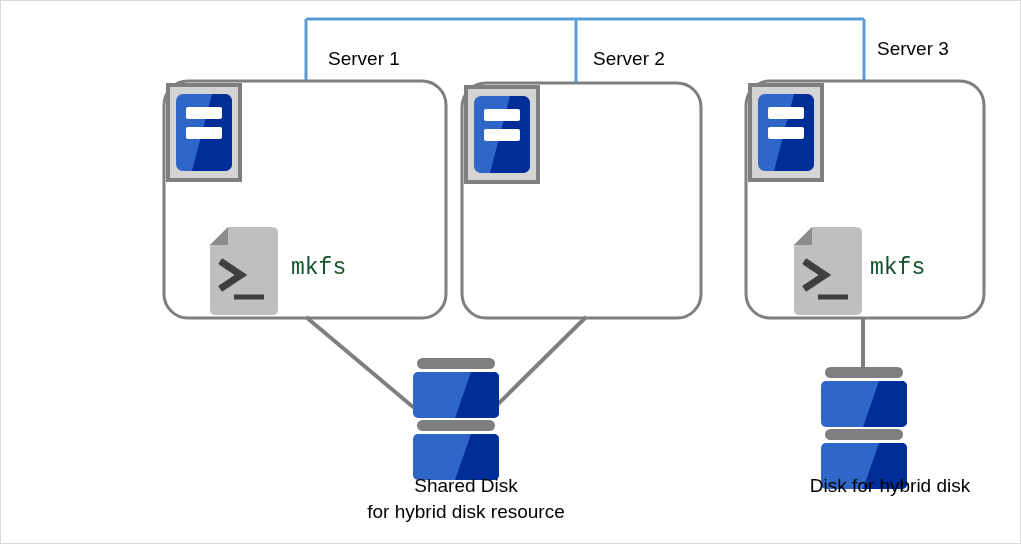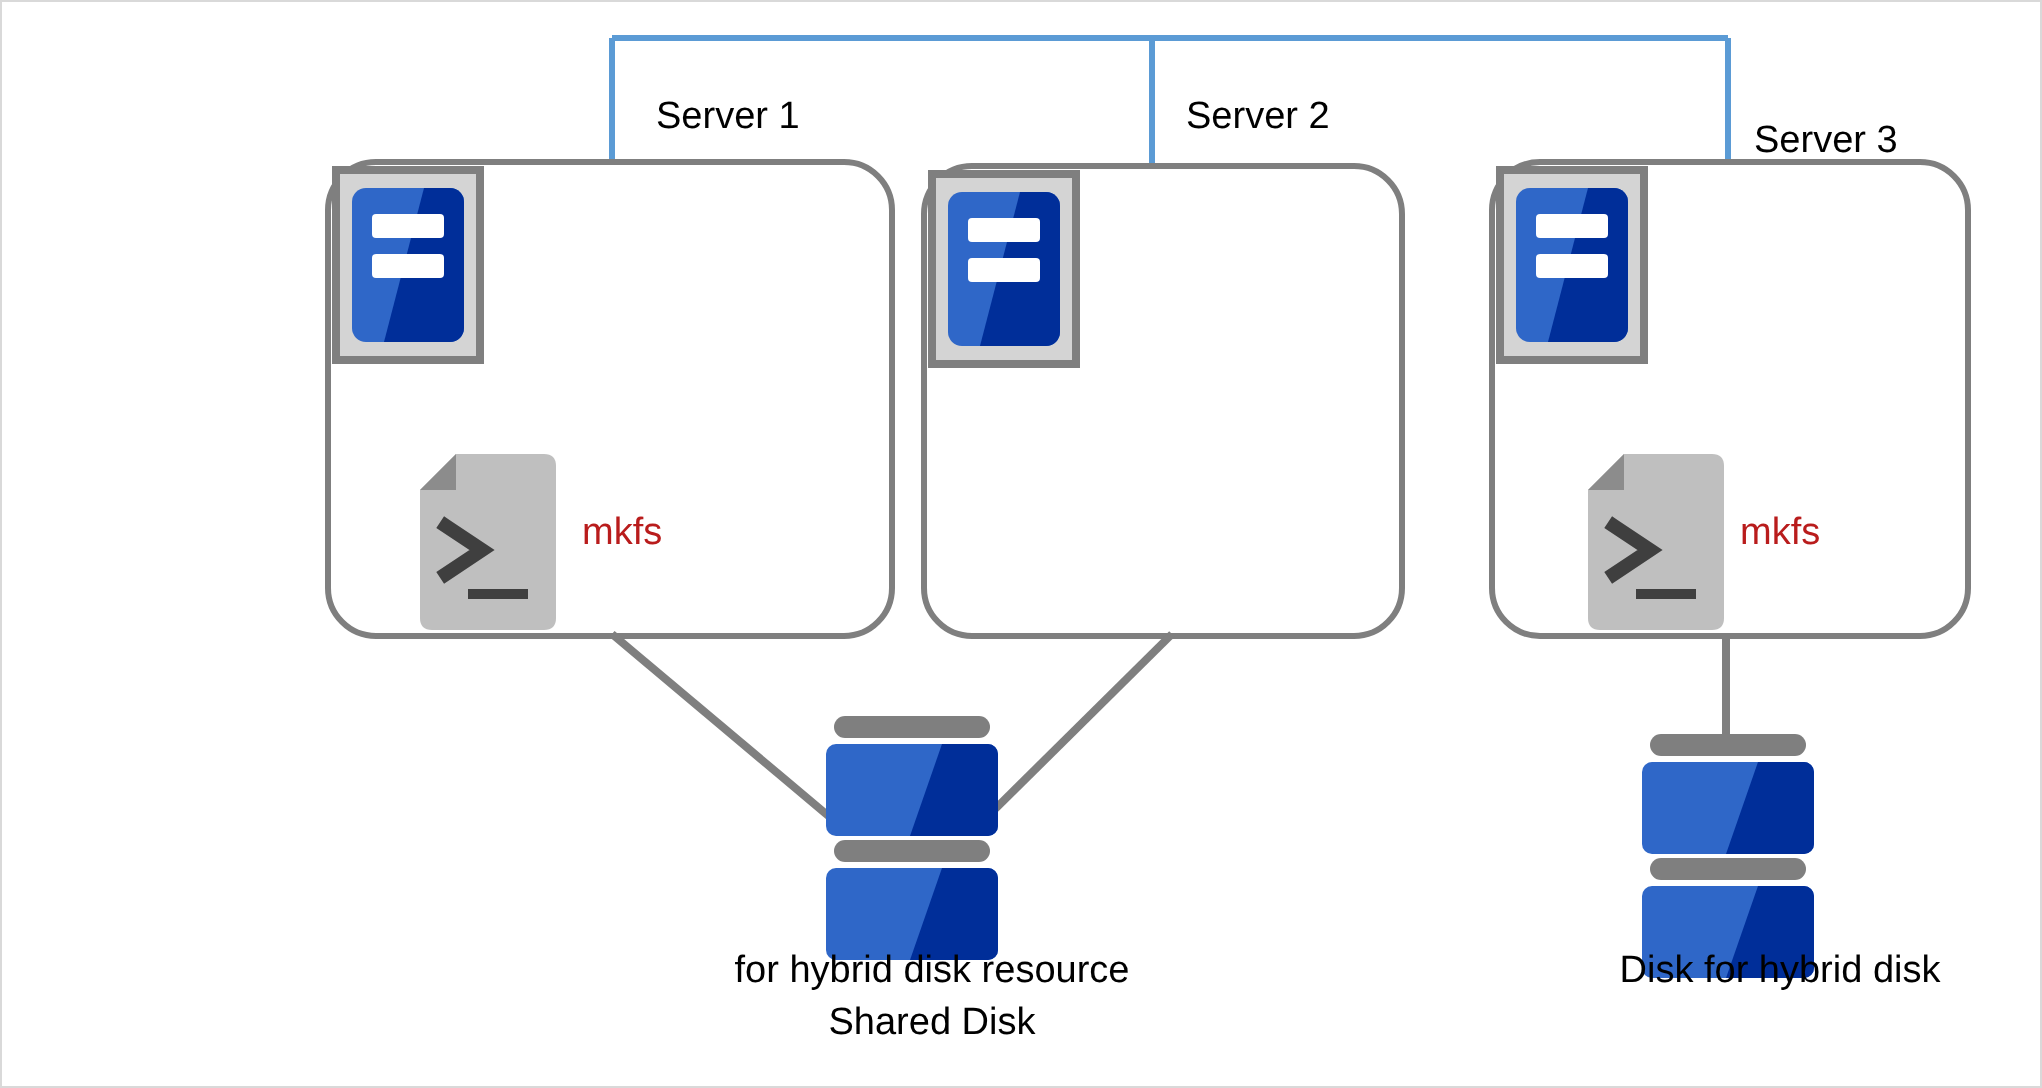--- a/index.html
+++ b/index.html
@@ -27,23 +27,23 @@
   .srv-label {
     position: absolute;
     font-family: "Liberation Sans", sans-serif;
     font-size: 19px;
     color: #000000;
     white-space: nowrap;
     line-height: 1;
   }
   .mkfs-label {
     position: absolute;
-    font-family: Liberation Sans, sans-serif;
-    font-size: 19px;
-    color: #b91c1c;
+    font-family: Liberation Mono, monospace;
+    font-size: 23px;
+    color: #14532d;
     white-space: nowrap;
     line-height: 1;
   }
   .disk-caption {
     position: absolute;
     font-family: "Liberation Sans", sans-serif;
     font-size: 19px;
     color: #000000;
     text-align: center;
     line-height: 1.35;
@@ -140,27 +140,27 @@
     <g transform="translate(410,357)">
       <use href="#disk-glyph"></use>
     </g>
     <g transform="translate(818,366)">
       <use href="#disk-glyph"></use>
     </g>
   </svg>
 
   <div class="srv-label" style="left:327px; top:48px;">Server 1</div>
   <div class="srv-label" style="left:592px; top:48px;">Server 2</div>
-  <div class="srv-label" style="left:876px; top:60px;">Server 3</div>
+  <div class="srv-label" style="left:876px; top:38px;">Server 3</div>
 
   <div class="mkfs-label" style="left:290px; top:256px;">mkfs</div>
   <div class="mkfs-label" style="left:869px; top:256px;">mkfs</div>
 
   <div class="disk-caption" style="left:305px; top:472px; width:320px;">
+    <span class="cap-line">Shared Disk</span>
     <span class="cap-line">for hybrid disk resource</span>
-    <span class="cap-line">Shared Disk</span>
   </div>
 
   <div class="disk-caption" style="left:769px; top:472px; width:240px;">
     <span class="cap-line">Disk for hybrid disk</span>
   </div>
 
 </div>
 
 </body></html>

